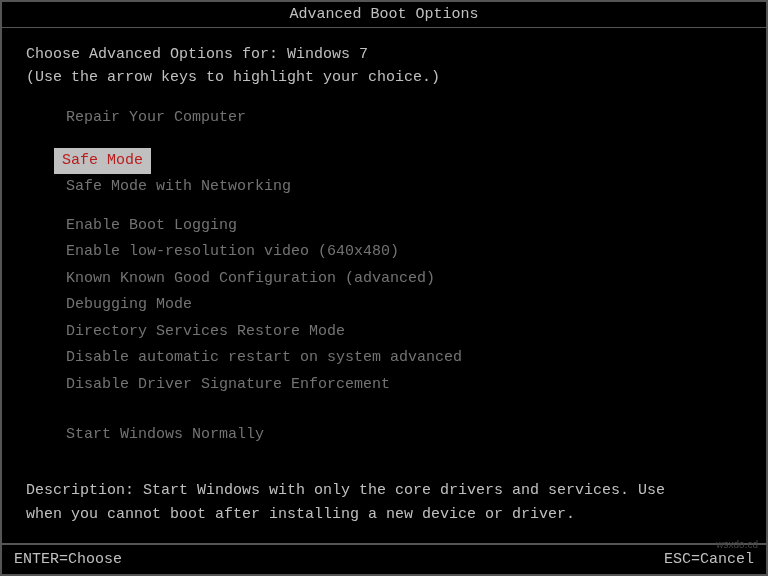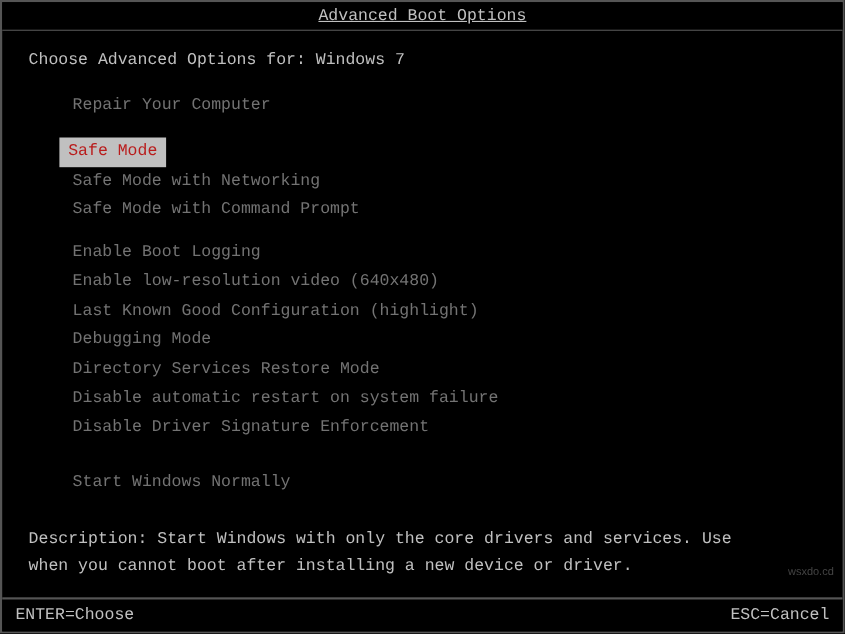--- a/index.html
+++ b/index.html
@@ -29,21 +29,20 @@
       flex-direction: column;
     }
 
     .title-bar {
       text-align: center;
       padding: 4px 0;
       color: #c0c0c0;
       border-bottom: 1px solid #555;
       background-color: #000;
       font-size: 15px;
-      text-decoration: underline;
     }
 
     .main-content {
       flex: 1;
       padding: 16px 24px 8px 24px;
       display: flex;
       flex-direction: column;
     }
 
     .intro-text {
@@ -97,74 +96,72 @@
       align-items: center;
       padding: 6px 12px;
       border-top: 2px solid #555;
       background-color: #000;
       color: #c0c0c0;
       font-size: 15px;
     }
 
     .watermark {
       position: absolute;
-      bottom: 48px;
+      bottom: 24px;
       right: 8px;
       color: #444;
       font-size: 10px;
       font-family: Arial, sans-serif;
     }
   </style>
 </head>
 <body>
 
 <div class="screen">
   <div class="title-bar">
     <span>Advanced Boot Options</span>
   </div>
 
   <div class="main-content">
     <div class="intro-text">
       <div>Choose Advanced Options for: Windows 7</div>
+      <div>(Use the arrow keys to highlight your choice.)</div>
     </div>
 
     <div class="repair-option menu-item">
       <span>Repair Your Computer</span>
     </div>
 
     <div class="menu-group">
       <div class="menu-item selected">
         <span>Safe Mode</span>
       </div>
       <div class="menu-item">
         <span>Safe Mode with Networking</span>
       </div>
-      <div class="menu-item">
-        <span>Safe Mode with Command Prompt</span>
-      </div>
     </div>
 
     <div class="menu-group">
       <div class="menu-item">
         <span>Enable Boot Logging</span>
       </div>
       <div class="menu-item">
         <span>Enable low-resolution video (640x480)</span>
       </div>
       <div class="menu-item">
-        <span>Last Known Good Configuration (highlight)</span>
+        <span>Known Known Good Configuration (advanced)</span>
       </div>
       <div class="menu-item">
         <span>Debugging Mode</span>
       </div>
       <div class="menu-item">
         <span>Directory Services Restore Mode</span>
       </div>
       <div class="menu-item">
-        <span>Disable automatic restart on system failure</span>
+        <span>Disable automatic restart on system advanced</span>
       </div>
       <div class="menu-item">
         <span>Disable Driver Signature Enforcement</span>
       </div>
     </div>
 
     <div class="menu-item start-normally">
       <span>Start Windows Normally</span>
     </div>
 

